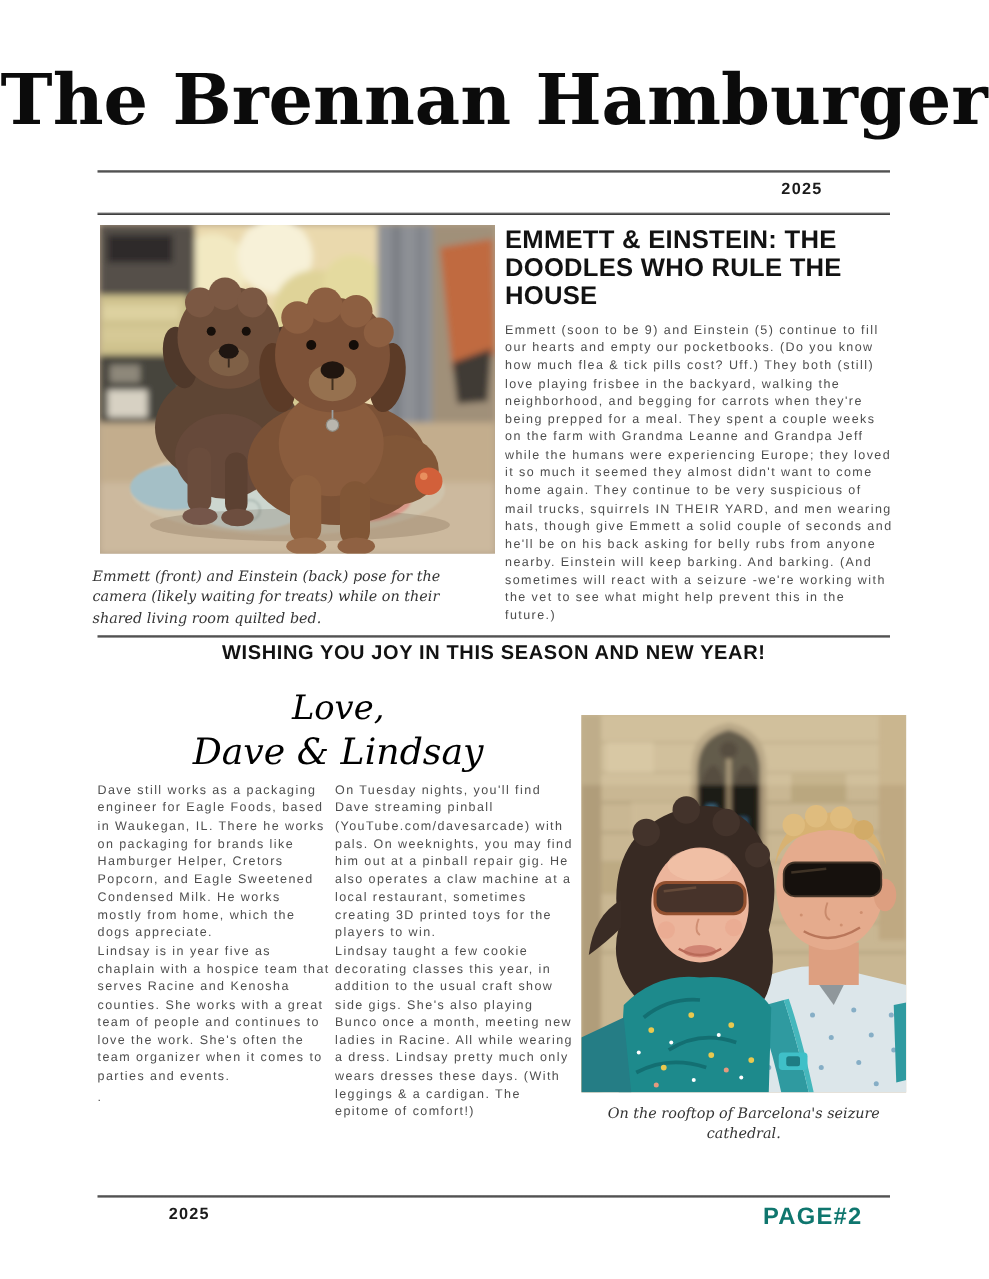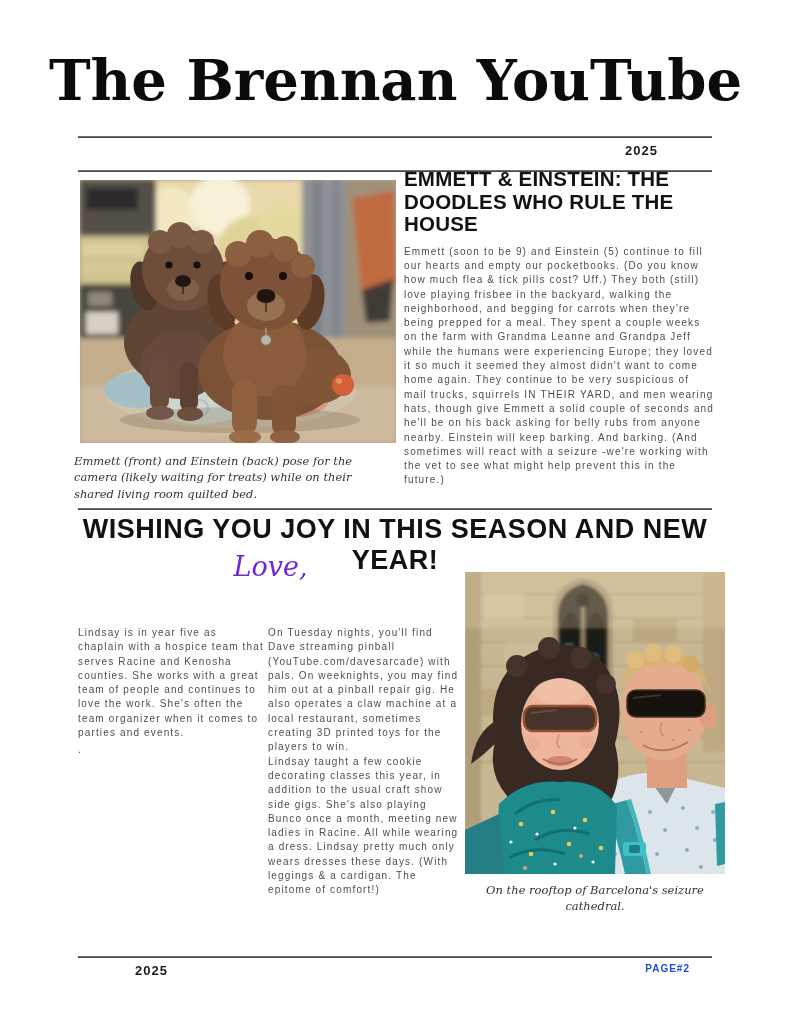--- a/index.html
+++ b/index.html
@@ -21,50 +21,50 @@
   .photo-frame { position:absolute; overflow:hidden; background:#d8d0c2; }
   .dogs-photo { top:180px; left:80px; width:316px; height:263px; }
   .couple-photo { top:572px; left:465px; width:260px; height:302px; }
   .photo-frame svg { display:block; width:100%; height:100%; }
 
   .caption { font-family:"DejaVu Serif", serif; font-style:italic; font-size:11.5px;
     line-height:1.42; color:#333333; }
   .dogs-caption { position:absolute; top:453px; left:74px; width:312px; }
   .couple-caption { position:absolute; top:882px; left:455px; width:280px; text-align:center; }
 
-  .article { position:absolute; top:168px; left:404px; width:312px; }
+  .article { position:absolute; top:181px; left:404px; width:312px; }
   .headline { font-size:20.5px; line-height:1.1; font-weight:700; color:#121212; letter-spacing:0.2px; }
   .bodytext { font-size:10px; letter-spacing:1.15px; line-height:14.3px; color:#4e4e4e; }
   .article .bodytext { margin-top:9px; }
 
   .greeting-head { position:absolute; top:514px; left:78px; width:634px; text-align:center;
-    font-size:27px; font-weight:700; color:#121212; letter-spacing:0.5px; }
+    font-size:16px; font-weight:700; color:#121212; letter-spacing:0.5px; }
 
   .signoff { position:absolute; top:548px; left:78px; width:385px; text-align:center;
-    font-family:"DejaVu Serif", serif; font-style:italic; color:#6d28d9; }
+    font-family:"DejaVu Serif", serif; font-style:italic; color:#000000; }
   .signoff .l1 { font-size:27px; line-height:37px; }
   .signoff .l2 { font-size:29px; line-height:33px; }
 
   .col { position:absolute; top:626px; }
   .col p + p { }
   .col .trail { margin-top:3px; }
   .col1 { left:78px; width:186px; }
   .col2 { left:268px; width:193px; }
 
   .footer-year { position:absolute; top:963px; left:135px; font-size:13px; font-weight:700;
     letter-spacing:1px; color:#1b1b1b; }
-  .footer-page { position:absolute; top:963px; right:101px; font-size:10px; font-weight:700;
-    letter-spacing:1px; color:#1d4ed8; }
+  .footer-page { position:absolute; top:963px; right:101px; font-size:19px; font-weight:700;
+    letter-spacing:1px; color:#0f766e; }
 </style>
 </head>
 <body>
 
 <div class="page">
 
-  <h1 class="masthead">The Brennan YouTube</h1>
+  <h1 class="masthead">The Brennan Hamburger</h1>
 
   <div class="rule rule-a"></div>
   <div class="year-top">2025</div>
   <div class="rule rule-b"></div>
 
   <div class="photo-frame dogs-photo">
     <svg viewBox="0 0 316 263" preserveAspectRatio="none">
       <defs>
         <filter id="softbg" x="-20%" y="-20%" width="140%" height="140%">
             <feGaussianBlur stdDeviation="2.4"></feGaussianBlur>
@@ -168,23 +168,25 @@
     <h2 class="headline">EMMETT &amp; EINSTEIN: THE DOODLES WHO RULE THE HOUSE</h2>
     <p class="bodytext">Emmett (soon to be 9) and Einstein (5) continue to fill our hearts and empty our pocketbooks. (Do you know how much flea &amp; tick pills cost? Uff.) They both (still) love playing frisbee in the backyard, walking the neighborhood, and begging for carrots when they're being prepped for a meal. They spent a couple weeks on the farm with Grandma Leanne and Grandpa Jeff while the humans were experiencing Europe; they loved it so much it seemed they almost didn't want to come home again. They continue to be very suspicious of mail trucks, squirrels IN THEIR YARD, and men wearing hats, though give Emmett a solid couple of seconds and he'll be on his back asking for belly rubs from anyone nearby. Einstein will keep barking. And barking. (And sometimes will react with a seizure -we're working with the vet to see what might help prevent this in the future.)</p>
   </div>
 
   <div class="rule rule-c"></div>
 
   <h2 class="greeting-head">WISHING YOU JOY IN THIS SEASON AND NEW YEAR!</h2>
 
   <div class="signoff">
     <div class="l1">Love,</div>
+    <div class="l2">Dave &amp; Lindsay</div>
   </div>
 
   <div class="col col1 bodytext">
+    <p>Dave still works as a packaging engineer for Eagle Foods, based in Waukegan, IL. There he works on packaging for brands like Hamburger Helper, Cretors Popcorn, and Eagle Sweetened Condensed Milk. He works mostly from home, which the dogs appreciate.</p>
     <p>Lindsay is in year five as chaplain with a hospice team that serves Racine and Kenosha counties. She works with a great team of people and continues to love the work. She's often the team organizer when it comes to parties and events.</p>
     <p class="trail">.</p>
   </div>
 
   <div class="col col2 bodytext">
     <p>On Tuesday nights, you'll find Dave streaming pinball (YouTube.com/davesarcade) with pals. On weeknights, you may find him out at a pinball repair gig. He also operates a claw machine at a local restaurant, sometimes creating 3D printed toys for the players to win.</p>
     <p>Lindsay taught a few cookie decorating classes this year, in addition to the usual craft show side gigs. She's also playing Bunco once a month, meeting new ladies in Racine. All while wearing a dress. Lindsay pretty much only wears dresses these days. (With leggings &amp; a cardigan. The epitome of comfort!)</p>
   </div>
 
   <div class="photo-frame couple-photo">

